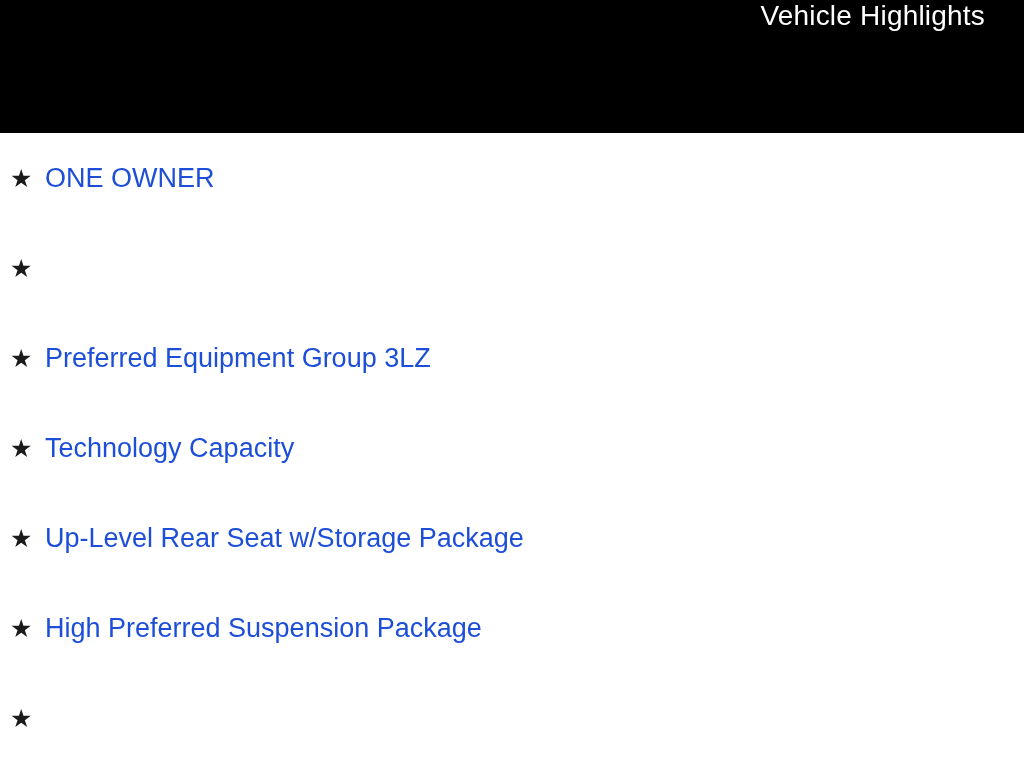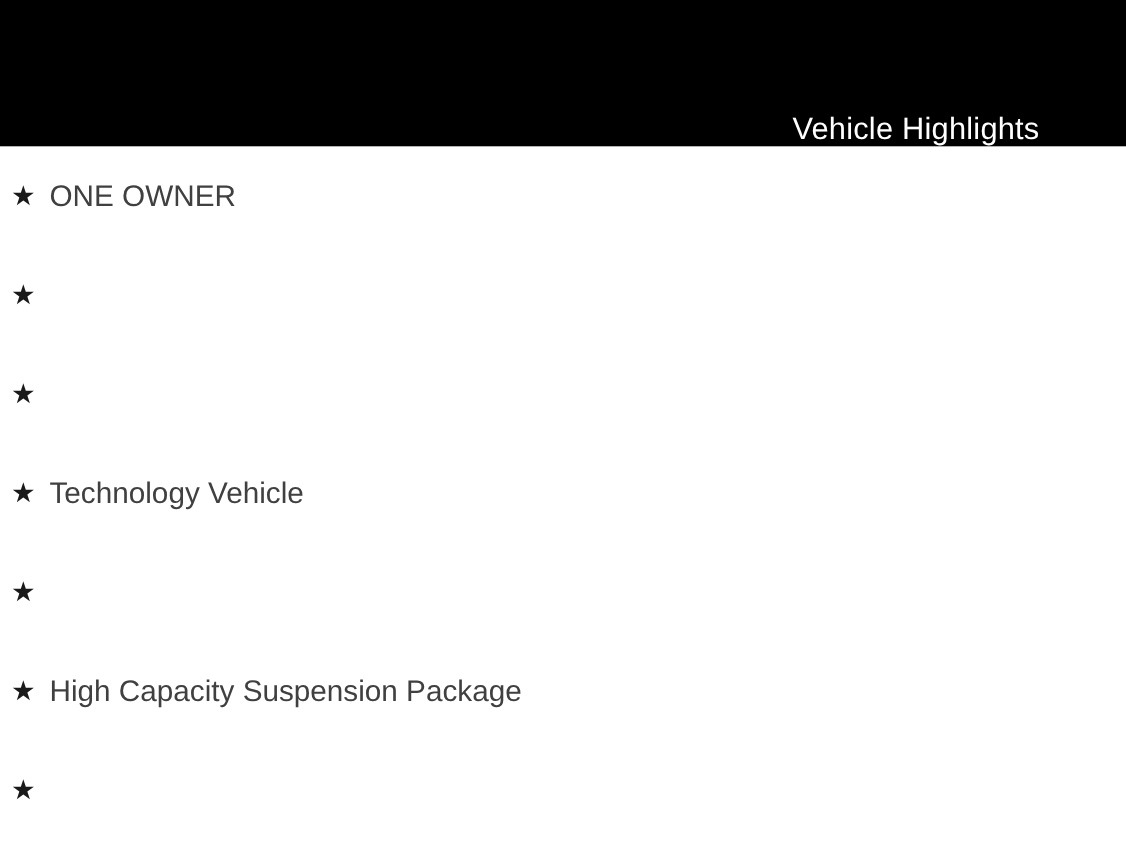--- a/index.html
+++ b/index.html
@@ -11,23 +11,23 @@
     width: 1024px;
     height: 768px;
     background: #ffffff;
     font-family: "Liberation Sans", sans-serif;
     overflow: hidden;
   }
   .header {
     height: 133px;
     background: #000000;
     display: flex;
-    align-items: flex-end;
+    align-items: flex-start;
     justify-content: flex-end;
-    padding-right: 79px;
+    padding-right: 39px;
     box-sizing: border-box;
   }
   .header .title {
     margin: 0;
     color: #ffffff;
     font-size: 28px;
     font-weight: 400;
     letter-spacing: 0.2px;
   }
   .list {
@@ -43,21 +43,21 @@
   .star {
     color: #1a1a1a;
     font-size: 25px;
     width: 26px;
     flex: 0 0 auto;
     text-align: left;
     line-height: 1;
     margin-right: 9px;
   }
   .label {
-    color: #404040;
+    color: #1d4ed8;
     font-size: 27px;
     line-height: 1.2;
     white-space: nowrap;
   }
 </style>
 </head>
 <body>
 
 <div class="page">
 
@@ -71,34 +71,36 @@
       <span class="star">★</span>
       <span class="label">ONE OWNER</span>
     </div>
 
     <div class="item">
       <span class="star">★</span>
     </div>
 
     <div class="item">
       <span class="star">★</span>
+      <span class="label">Preferred Equipment Group 3LZ</span>
     </div>
 
     <div class="item">
       <span class="star">★</span>
-      <span class="label">Technology Vehicle</span>
+      <span class="label">Technology Capacity</span>
     </div>
 
     <div class="item">
       <span class="star">★</span>
+      <span class="label">Up-Level Rear Seat w/Storage Package</span>
     </div>
 
     <div class="item">
       <span class="star">★</span>
-      <span class="label">High Capacity Suspension Package</span>
+      <span class="label">High Preferred Suspension Package</span>
     </div>
 
     <div class="item">
       <span class="star">★</span>
     </div>
 
   </main>
 
 </div>
 

